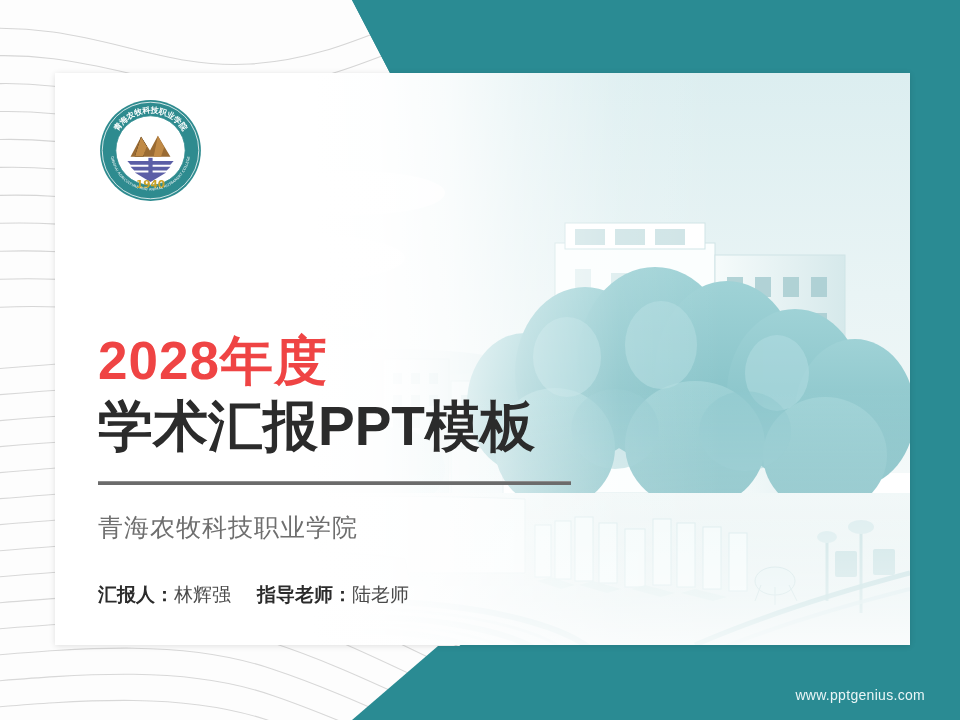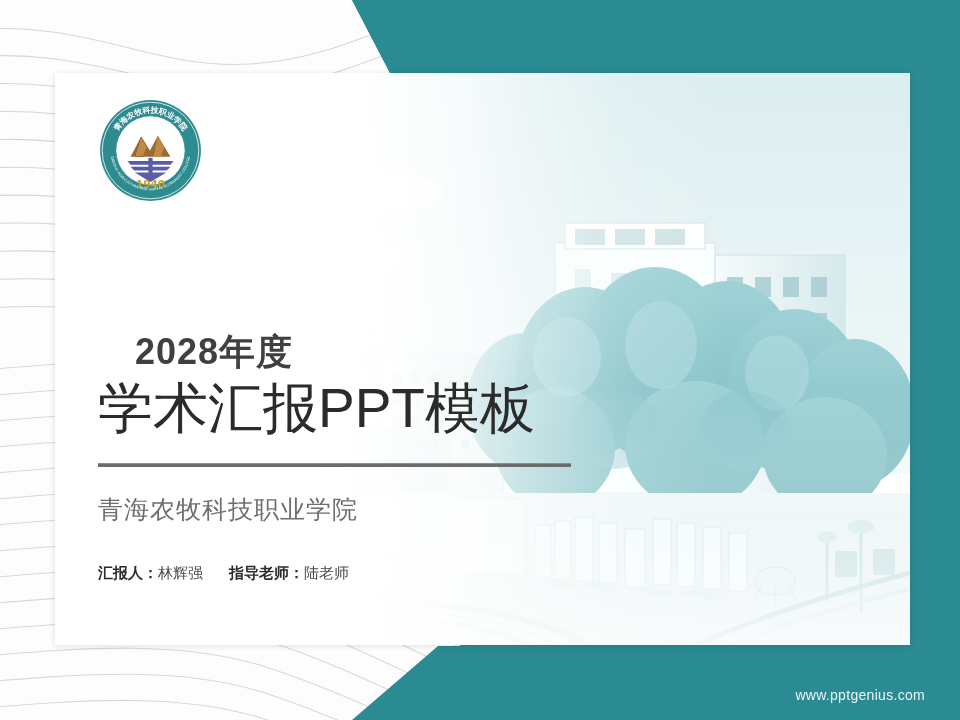--- a/index.html
+++ b/index.html
@@ -58,32 +58,31 @@
     pointer-events:none;
   }
 
   
   .content { position:absolute; z-index:5; left:43px; top:25px; width:560px; }
 
   .logo { width:105px; height:105px; display:block; }
 
   .title-year {
     margin-top:130px;
-    font-size:36px;
+    font-size:53px;
     font-weight:bold;
     letter-spacing:1px;
-    color:#404040;
+    color:#ef4444;
     line-height:1.05;
     white-space:nowrap;
-    margin-left:37px;
   }
   .title-main {
     margin-top:8px;
     font-size:55px;
-    font-weight:normal;
+    font-weight:bold;
     letter-spacing:0px;
     color:#2b2b2b;
     line-height:1.08;
     white-space:nowrap;
   }
 
   .rule {
     margin-top:25px;
     width:473px; height:4px;
     background:#6b6b6b;
@@ -93,21 +92,21 @@
   .school {
     margin-top:26px;
     font-size:25px;
     color:#6e6e6e;
     letter-spacing:1px;
     white-space:nowrap;
   }
 
   .presenters {
     margin-top:38px;
-    font-size:15px;
+    font-size:19px;
     color:#3a3a3a;
     white-space:nowrap;
   }
   .presenters .lbl { font-weight:bold; color:#2b2b2b; }
   .presenters .val { font-weight:normal; color:#4a4a4a; }
   .presenters .gap { display:inline-block; width:26px; }
 
   
   .footer-url {
     position:absolute; z-index:6;

